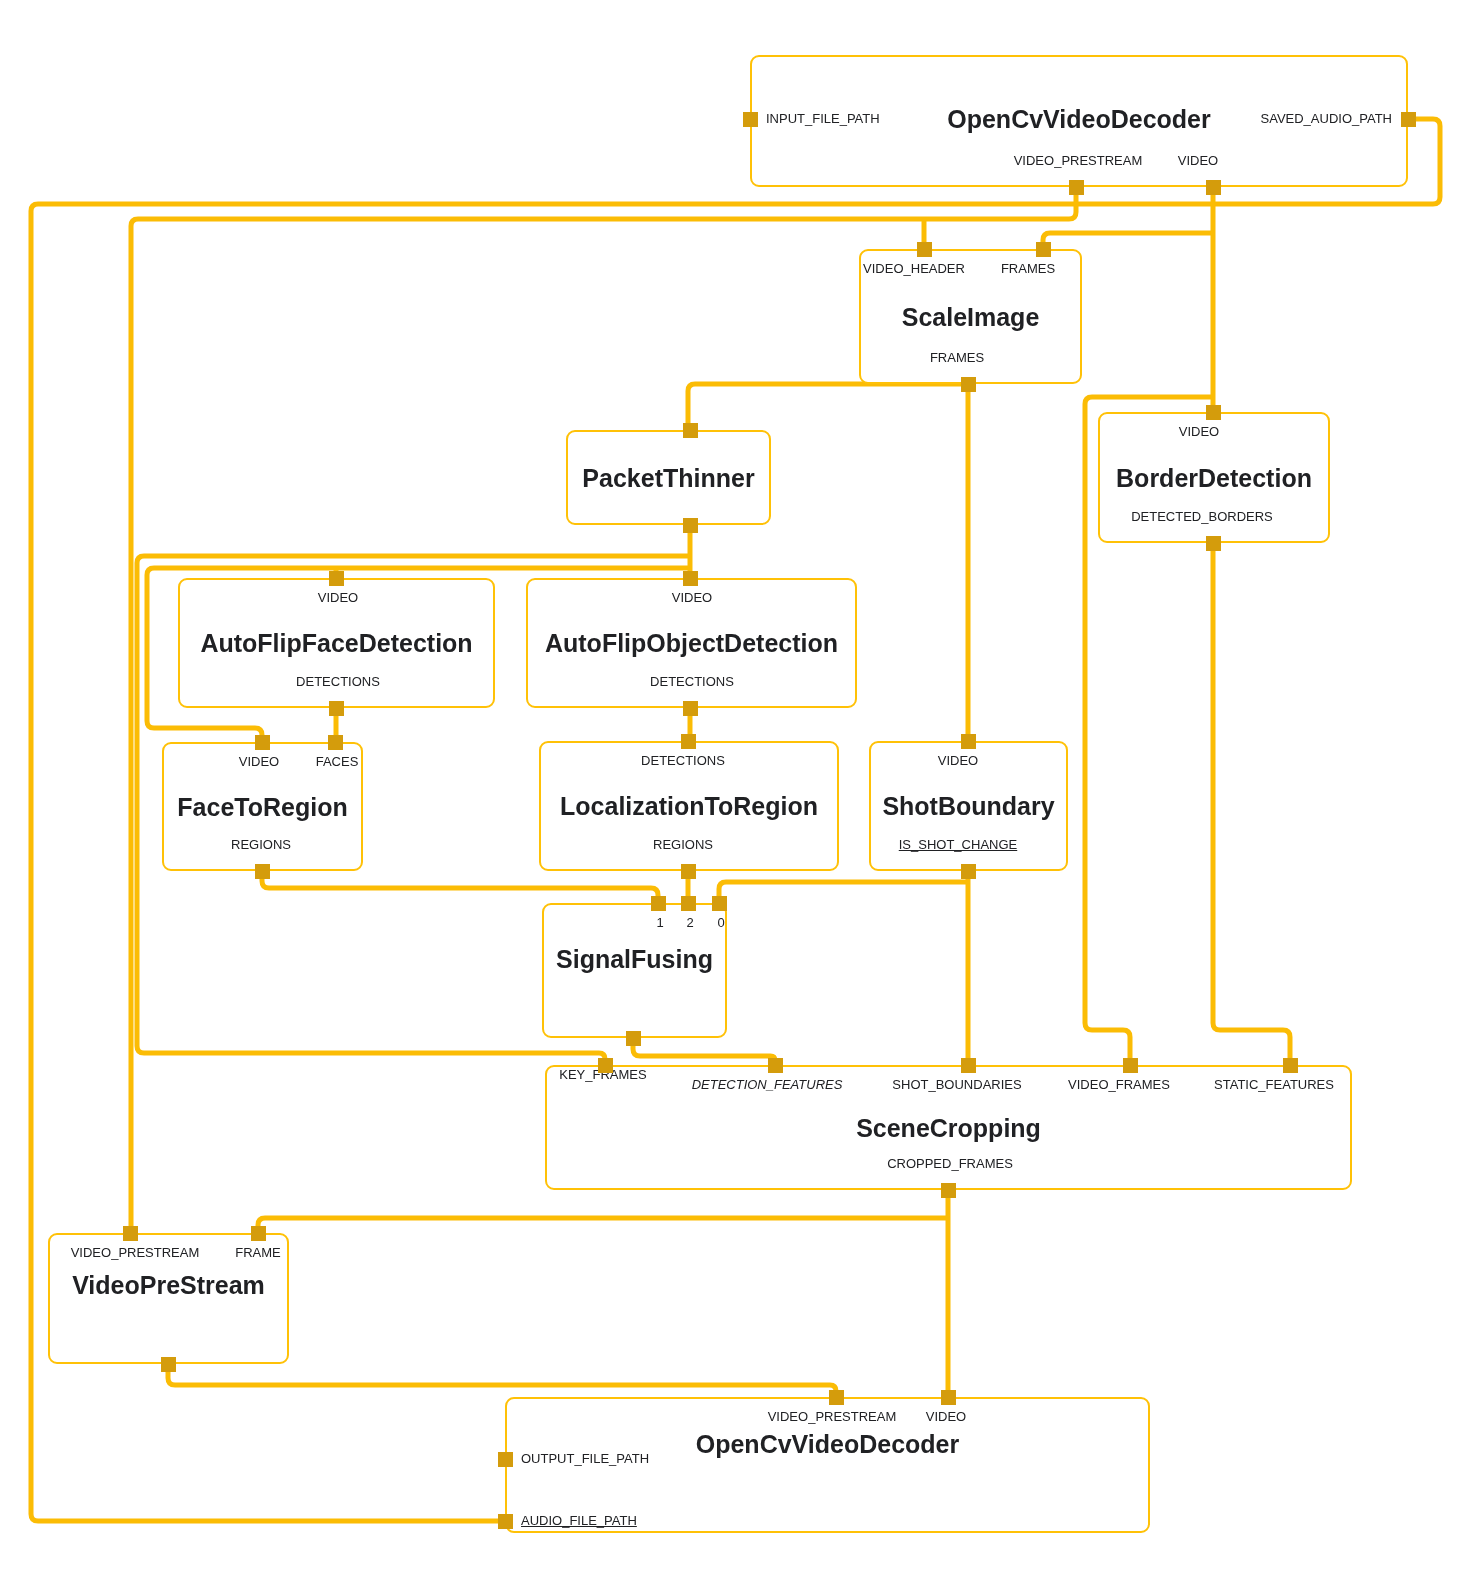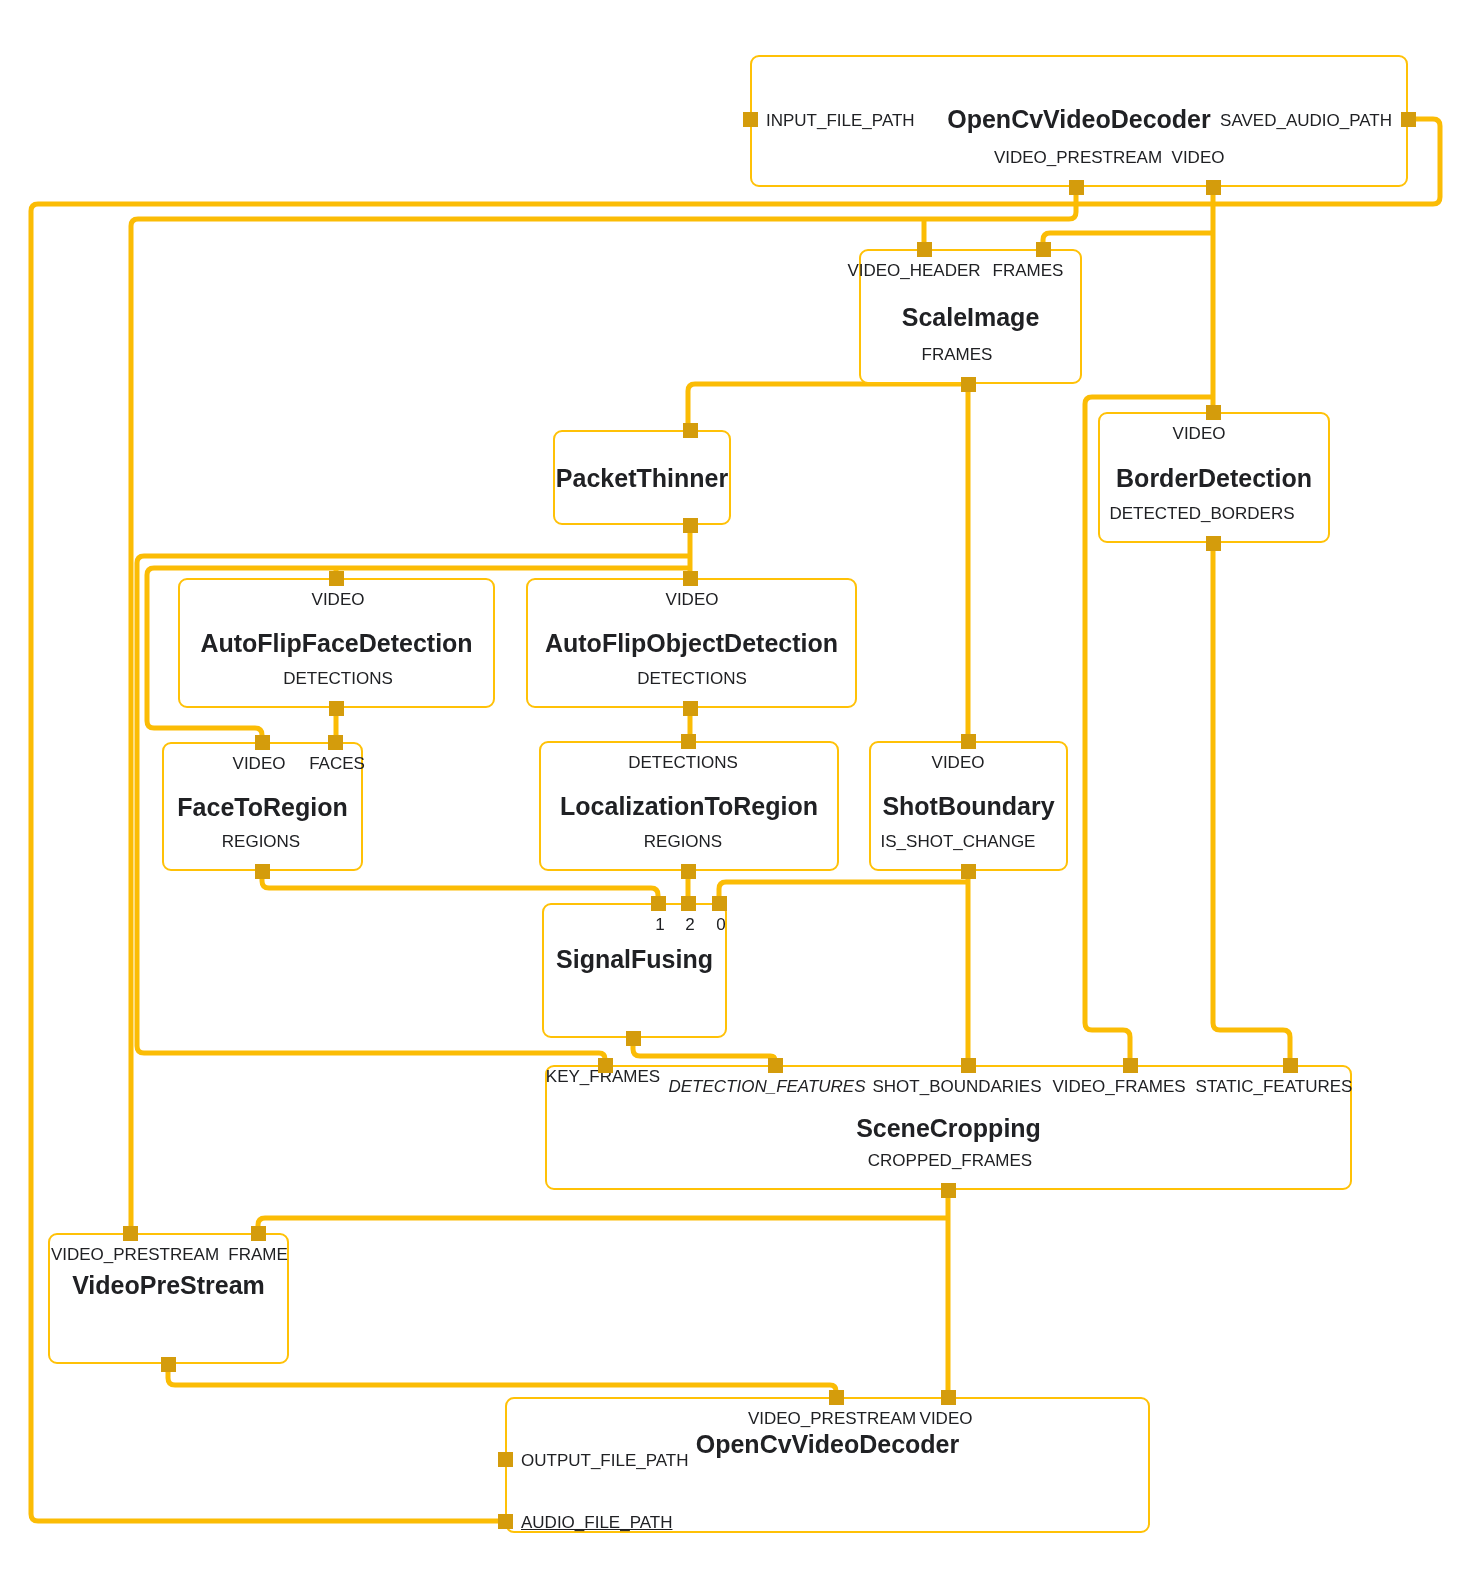--- a/index.html
+++ b/index.html
@@ -3,21 +3,21 @@
 <meta charset="utf-8">
 <style>
   html,body{margin:0;padding:0;background:#ffffff;}
   .canvas{position:relative;width:1466px;height:1588px;background:#ffffff;
           font-family:"Liberation Sans",sans-serif;overflow:hidden;}
   .edges{position:absolute;left:0;top:0;z-index:1;}
   .node{position:absolute;background:#ffffff;border:2.5px solid #FFC107;border-radius:9px;
         box-sizing:border-box;z-index:2;}
   .node-title{position:absolute;left:0;right:0;top:50%;text-align:center;font-weight:700;
               font-size:25px;color:#202124;white-space:nowrap;}
-  .plabel{position:absolute;font-size:17px;color:#202124;white-space:nowrap;z-index:2;}
+  .plabel{position:absolute;font-size:13px;color:#202124;white-space:nowrap;z-index:2;}
   .plabel.center{width:260px;text-align:center;}
   .port{position:absolute;width:15px;height:15px;background:#D49C0C;z-index:3;}
 </style>
 </head>
 <body>
 
 <div class="canvas">
   <svg class="edges" width="1466" height="1588" viewBox="0 0 1466 1588">
       <path d="M1408 119L1433 119Q1440 119 1440 126L1440 197Q1440 204 1433 204L38 204Q31 204 31 211L31 1514Q31 1521 38 1521L505 1521" fill="none" stroke="#FBBC05" stroke-width="5"></path>
       <path d="M1076 189L1076 212Q1076 219 1069 219L138 219Q131 219 131 226L131 1233" fill="none" stroke="#FBBC05" stroke-width="5"></path>
@@ -58,21 +58,21 @@
     <div class="port" style="background: rgb(212, 156, 12); left: 1035.5px; top: 241.5px;"></div>
     <div class="port" style="background: rgb(212, 156, 12); left: 960.5px; top: 376.5px;"></div>
     <div class="node" style="left: 859px; top: 249px; width: 223px; height: 135px; border-color: rgb(255, 193, 7);">
       <div class="node-title" style="transform: translateY(calc(-50% + 0px));">ScaleImage</div>
       <div class="plabel center" style="left: -77px; top: 10px;">VIDEO_HEADER</div>
       <div class="plabel center" style="left: 37px; top: 10px;">FRAMES</div>
       <div class="plabel center" style="left: -34px; bottom: 17px;">FRAMES</div>
     </div>
     <div class="port" style="background: rgb(212, 156, 12); left: 682.5px; top: 422.5px;"></div>
     <div class="port" style="background: rgb(212, 156, 12); left: 682.5px; top: 517.5px;"></div>
-    <div class="node" style="left: 553px; top: 430px; width: 178px; height: 95px; border-color: rgb(255, 193, 7);">
+    <div class="node" style="left: 566px; top: 430px; width: 205px; height: 95px; border-color: rgb(255, 193, 7);">
       <div class="node-title" style="transform: translateY(calc(-50% + 0px));">PacketThinner</div>
     </div>
     <div class="port" style="background: rgb(212, 156, 12); left: 1205.5px; top: 404.5px;"></div>
     <div class="port" style="background: rgb(212, 156, 12); left: 1205.5px; top: 535.5px;"></div>
     <div class="node" style="left: 1098px; top: 412px; width: 232px; height: 131px; border-color: rgb(255, 193, 7);">
       <div class="node-title" style="transform: translateY(calc(-50% + 0px));">BorderDetection</div>
       <div class="plabel center" style="left: -31px; top: 10px;">VIDEO</div>
       <div class="plabel center" style="left: -28px; bottom: 17px;">DETECTED_BORDERS</div>
     </div>
     <div class="port" style="background: rgb(212, 156, 12); left: 328.5px; top: 570.5px;"></div>
@@ -103,21 +103,21 @@
     <div class="node" style="left: 539px; top: 741px; width: 300px; height: 130px; border-color: rgb(255, 193, 7);">
       <div class="node-title" style="transform: translateY(calc(-50% + 0px));">LocalizationToRegion</div>
       <div class="plabel center" style="left: 12px; top: 10px;">DETECTIONS</div>
       <div class="plabel center" style="left: 12px; bottom: 17px;">REGIONS</div>
     </div>
     <div class="port" style="background: rgb(212, 156, 12); left: 960.5px; top: 733.5px;"></div>
     <div class="port" style="background: rgb(212, 156, 12); left: 960.5px; top: 863.5px;"></div>
     <div class="node" style="left: 869px; top: 741px; width: 199px; height: 130px; border-color: rgb(255, 193, 7);">
       <div class="node-title" style="transform: translateY(calc(-50% + 0px));">ShotBoundary</div>
       <div class="plabel center" style="left: -43px; top: 10px;">VIDEO</div>
-      <div class="plabel center" style="left: -43px; bottom: 17px;">IS_SHOT_CHANGE</div>
+      <div class="plabel center" style="left: -43px; bottom: 17px; text-decoration: underline;">IS_SHOT_CHANGE</div>
     </div>
     <div class="port" style="background: rgb(212, 156, 12); left: 650.5px; top: 895.5px;"></div>
     <div class="port" style="background: rgb(212, 156, 12); left: 680.5px; top: 895.5px;"></div>
     <div class="port" style="background: rgb(212, 156, 12); left: 711.5px; top: 895.5px;"></div>
     <div class="port" style="background: rgb(212, 156, 12); left: 625.5px; top: 1030.5px;"></div>
     <div class="node" style="left: 542px; top: 903px; width: 185px; height: 135px; border-color: rgb(255, 193, 7);">
       <div class="node-title" style="transform: translateY(calc(-50% - 12px));">SignalFusing</div>
       <div class="plabel center" style="left: -14px; top: 10px;">1</div>
       <div class="plabel center" style="left: 16px; top: 10px;">2</div>
       <div class="plabel center" style="left: 47px; top: 10px;">0</div>

